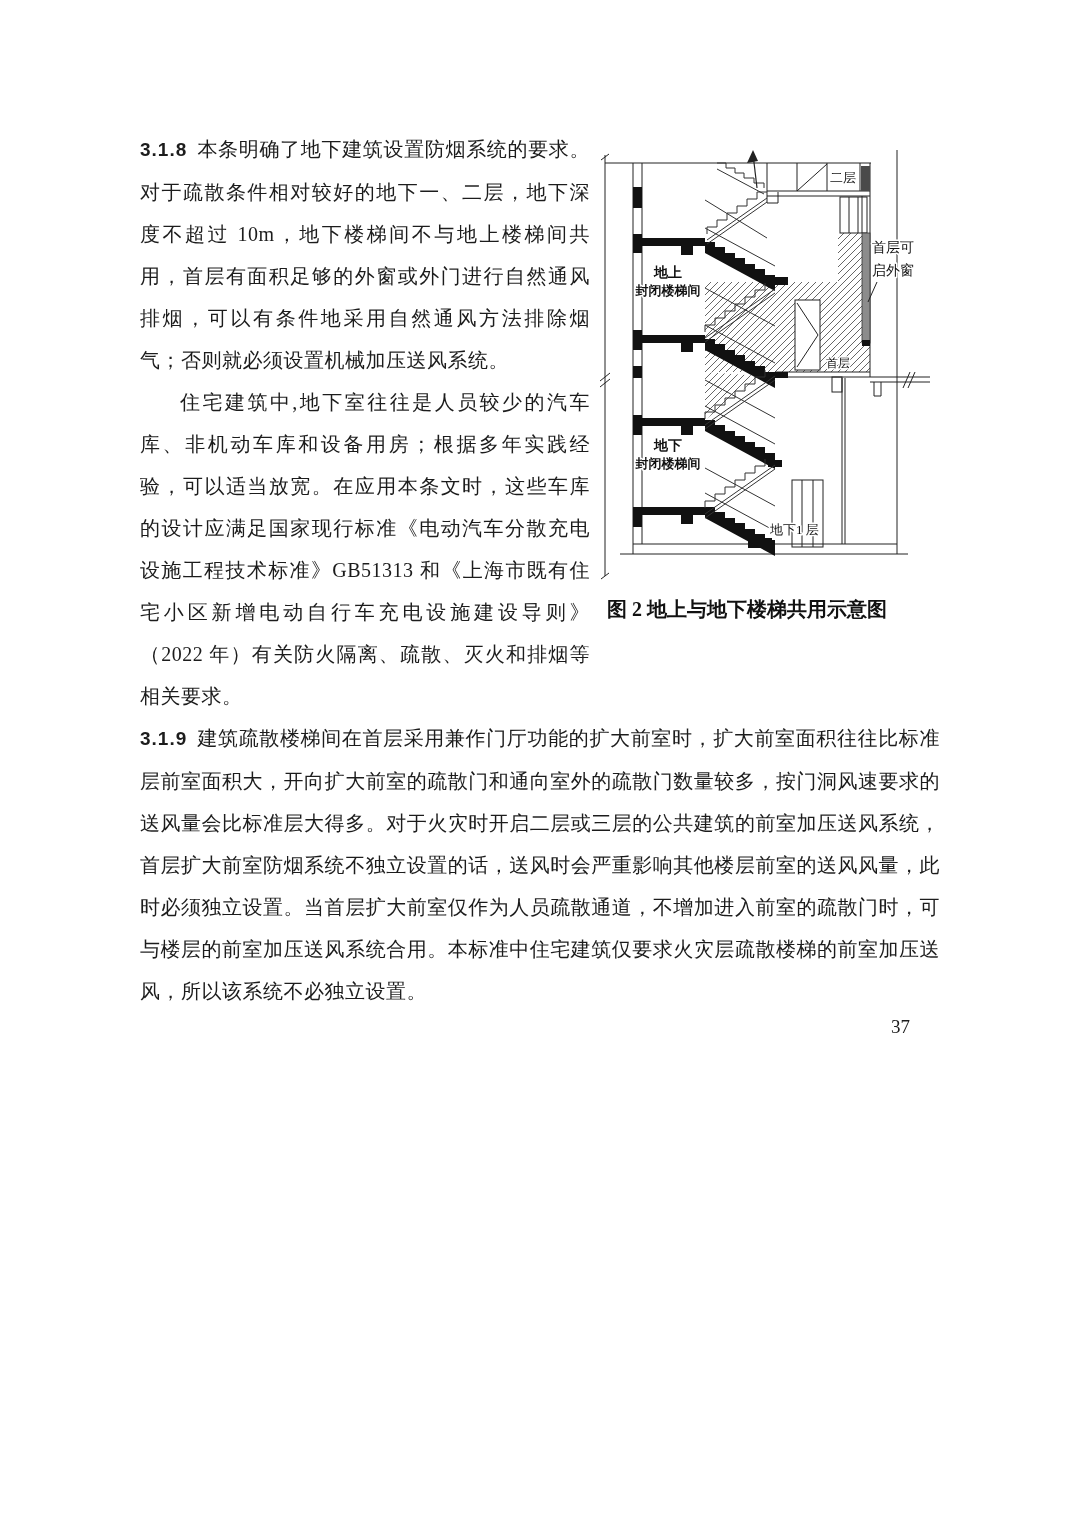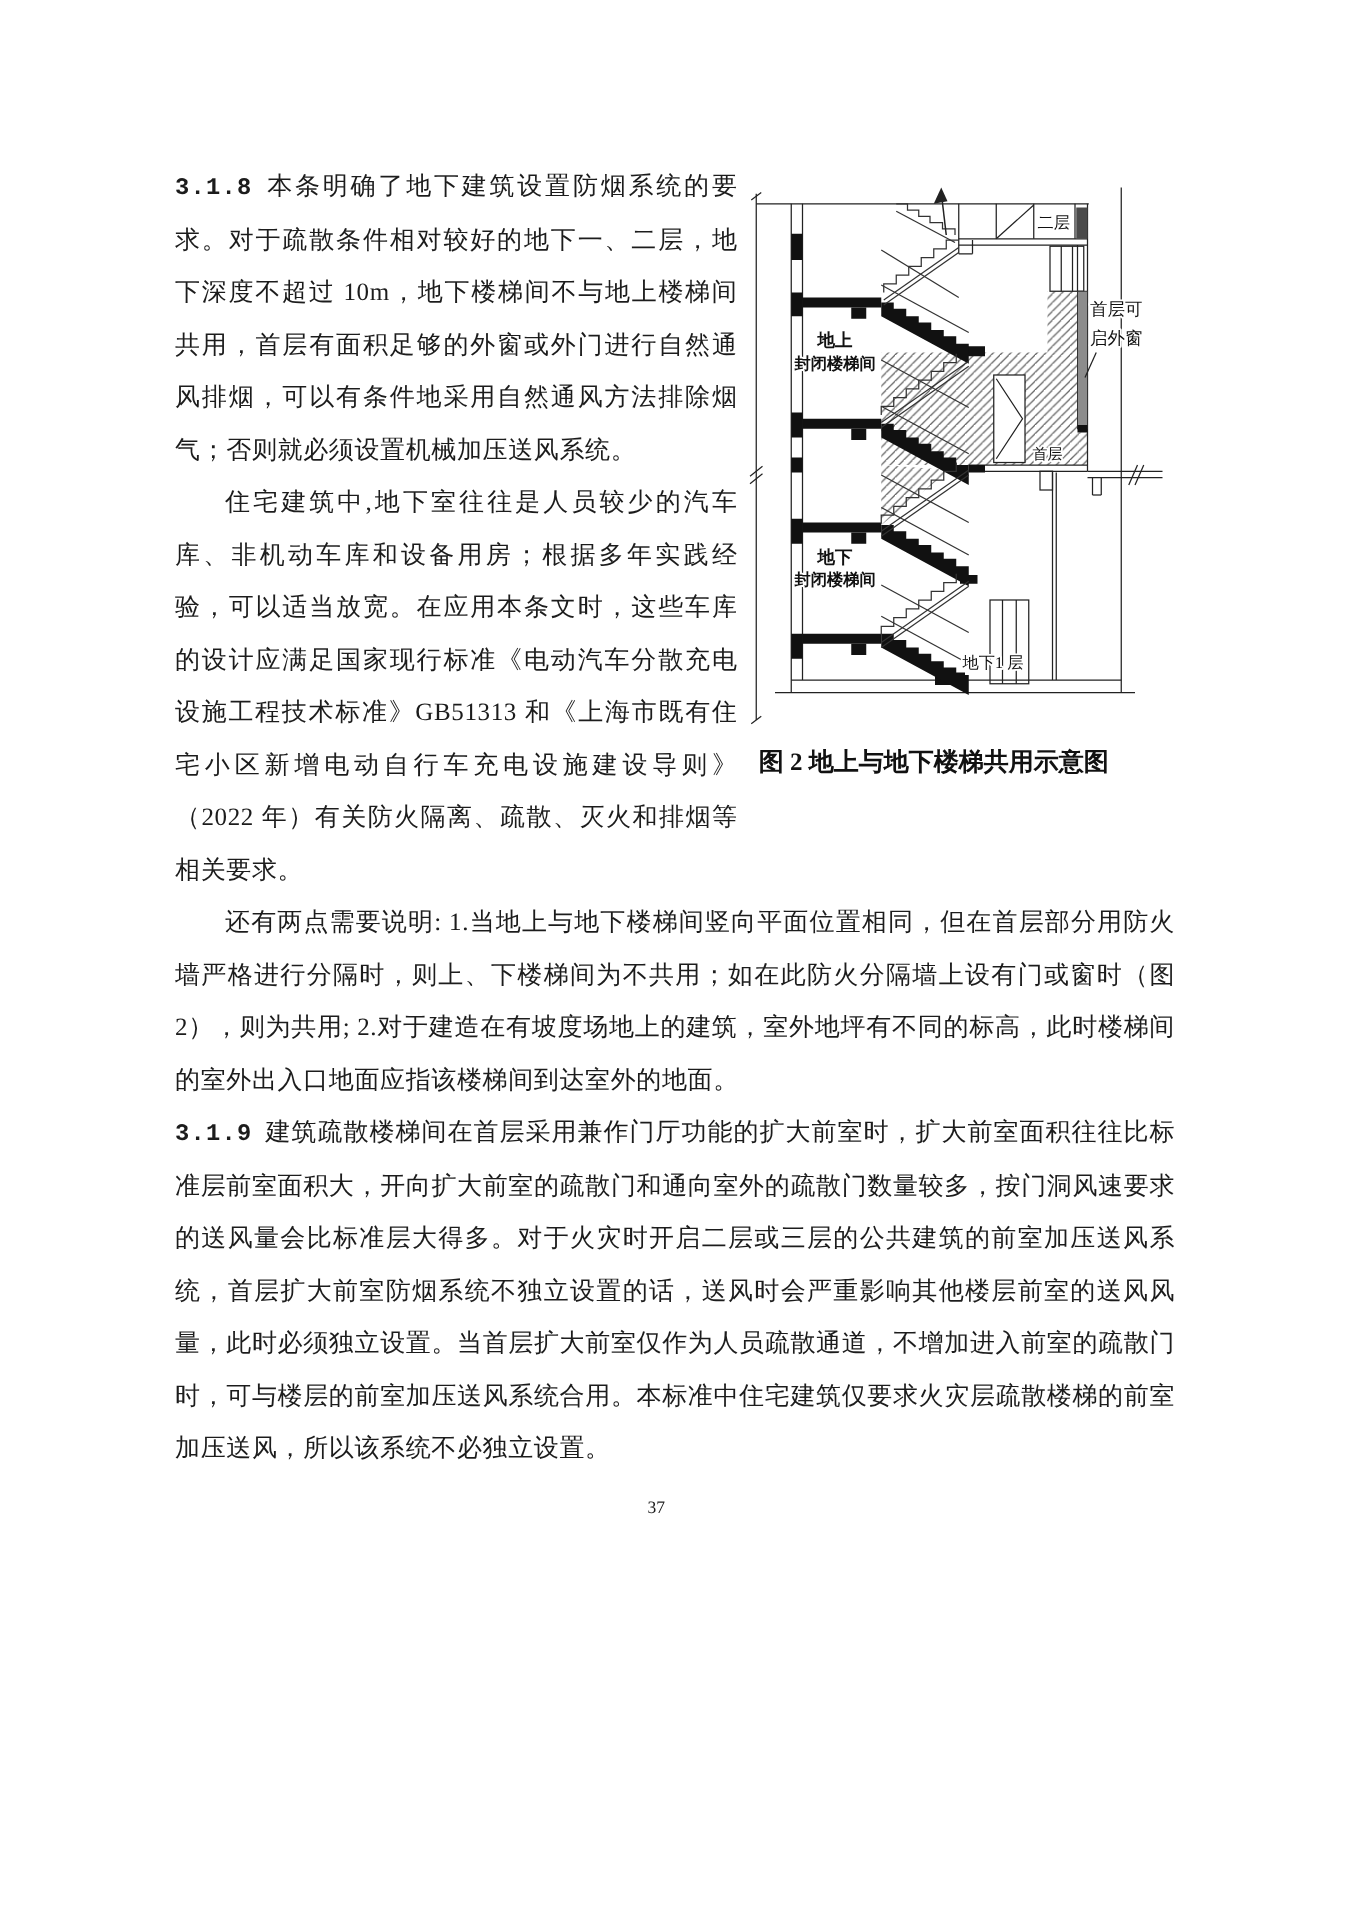--- a/index.html
+++ b/index.html
@@ -22,31 +22,31 @@
   p{
     margin:0;
     font-size:20px;
     line-height:42px;
     text-align:justify;
     letter-spacing:0.5px;
   }
   .indent{text-indent:2em;}
   .sec-num{
     font-weight:700;
-    font-family:Liberation Mono, monospace;
+    font-family:Liberation Sans, sans-serif;
     font-size:19px;
     margin-right:10px;
     letter-spacing:1px;
   }
   .page-num{
     clear:both;
-    text-align:center;
+    text-align:right;
     padding-right:30px;
-    font-size:14px;
-    margin-top:19px;
+    font-size:19px;
+    margin-top:4px;
   }
   .svg-label{
     font-family:"Liberation Serif","DejaVu Serif",serif;
     fill:#111;
     paint-order:stroke;
     stroke:#ffffff;stroke-width:3px;stroke-linejoin:round;
   }
   .svg-caption{
     font-family:"Liberation Serif","DejaVu Serif",serif;
     font-weight:700;fill:#111;
@@ -209,20 +209,19 @@
       <text class="svg-label" x="180" y="404" font-size="13">地下1 层</text>
 
       <text class="svg-caption" x="157" y="486" font-size="20" text-anchor="middle">图 2  地上与地下楼梯共用示意图</text>
     </svg>
   </figure>
 
   <p><b class="sec-num">3.1.8</b><span>本条明确了地下建筑设置防烟系统的要求。对于疏散条件相对较好的地下一、二层，地下深度不超过 10m，地下楼梯间不与地上楼梯间共用，首层有面积足够的外窗或外门进行自然通风排烟，可以有条件地采用自然通风方法排除烟气；否则就必须设置机械加压送风系统。</span></p>
 
   <p class="indent">住宅建筑中,地下室往往是人员较少的汽车库、非机动车库和设备用房；根据多年实践经验，可以适当放宽。在应用本条文时，这些车库的设计应满足国家现行标准《电动汽车分散充电设施工程技术标准》GB51313 和《上海市既有住宅小区新增电动自行车充电设施建设导则》（2022 年）有关防火隔离、疏散、灭火和排烟等相关要求。</p>
 
-  <p class="indent">还有两点需要说明: 1.当地上与地下楼梯间竖向平面位置相同，但在首层部分用防火墙严格进行分隔时，则上、下楼梯间为不共用；如在此防火分隔墙上设有门或窗时（图 2），则为共用; 2.对于建造在有坡度场地上的建筑，室外地坪有不同的标高，此时楼梯间的室外出入口地面应指该楼梯间到达室外的地面。</p>
 
   <p><b class="sec-num">3.1.9</b><span>建筑疏散楼梯间在首层采用兼作门厅功能的扩大前室时，扩大前室面积往往比标准层前室面积大，开向扩大前室的疏散门和通向室外的疏散门数量较多，按门洞风速要求的送风量会比标准层大得多。对于火灾时开启二层或三层的公共建筑的前室加压送风系统，首层扩大前室防烟系统不独立设置的话，送风时会严重影响其他楼层前室的送风风量，此时必须独立设置。当首层扩大前室仅作为人员疏散通道，不增加进入前室的疏散门时，可与楼层的前室加压送风系统合用。本标准中住宅建筑仅要求火灾层疏散楼梯的前室加压送风，所以该系统不必独立设置。</span></p>
 
 
   <div class="page-num">37</div>
 
 </div>
 
 </body></html>

